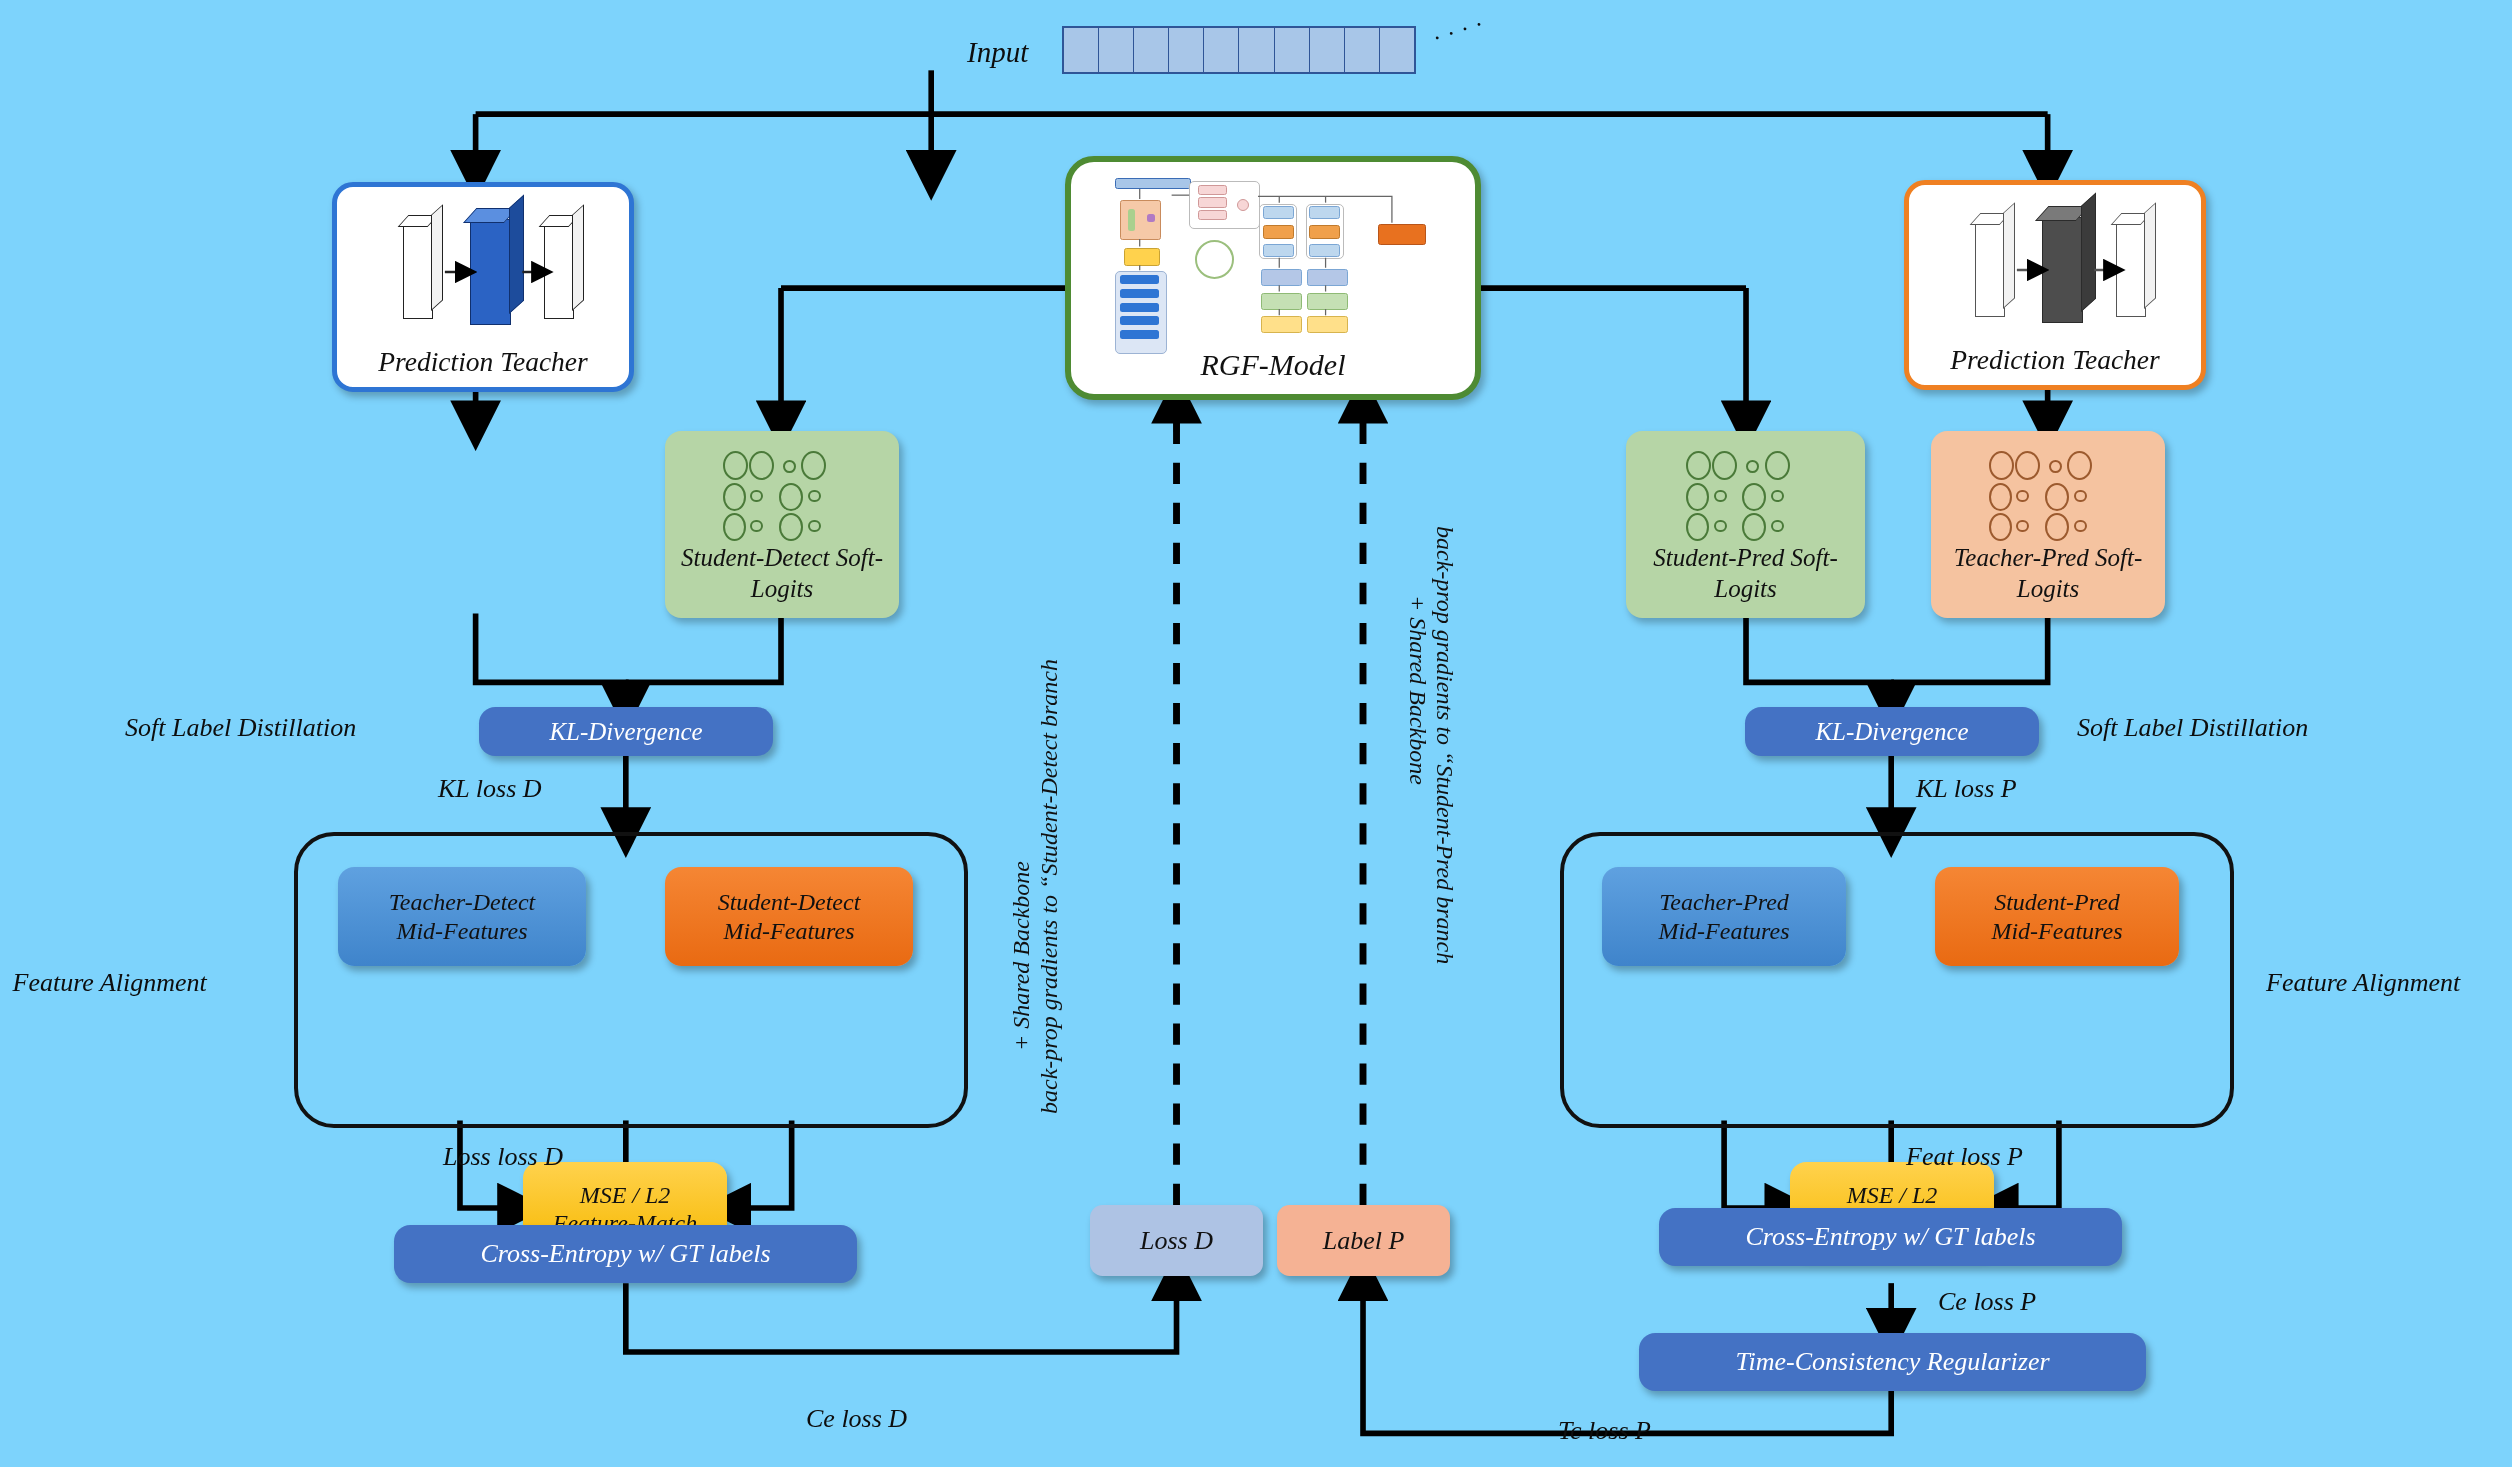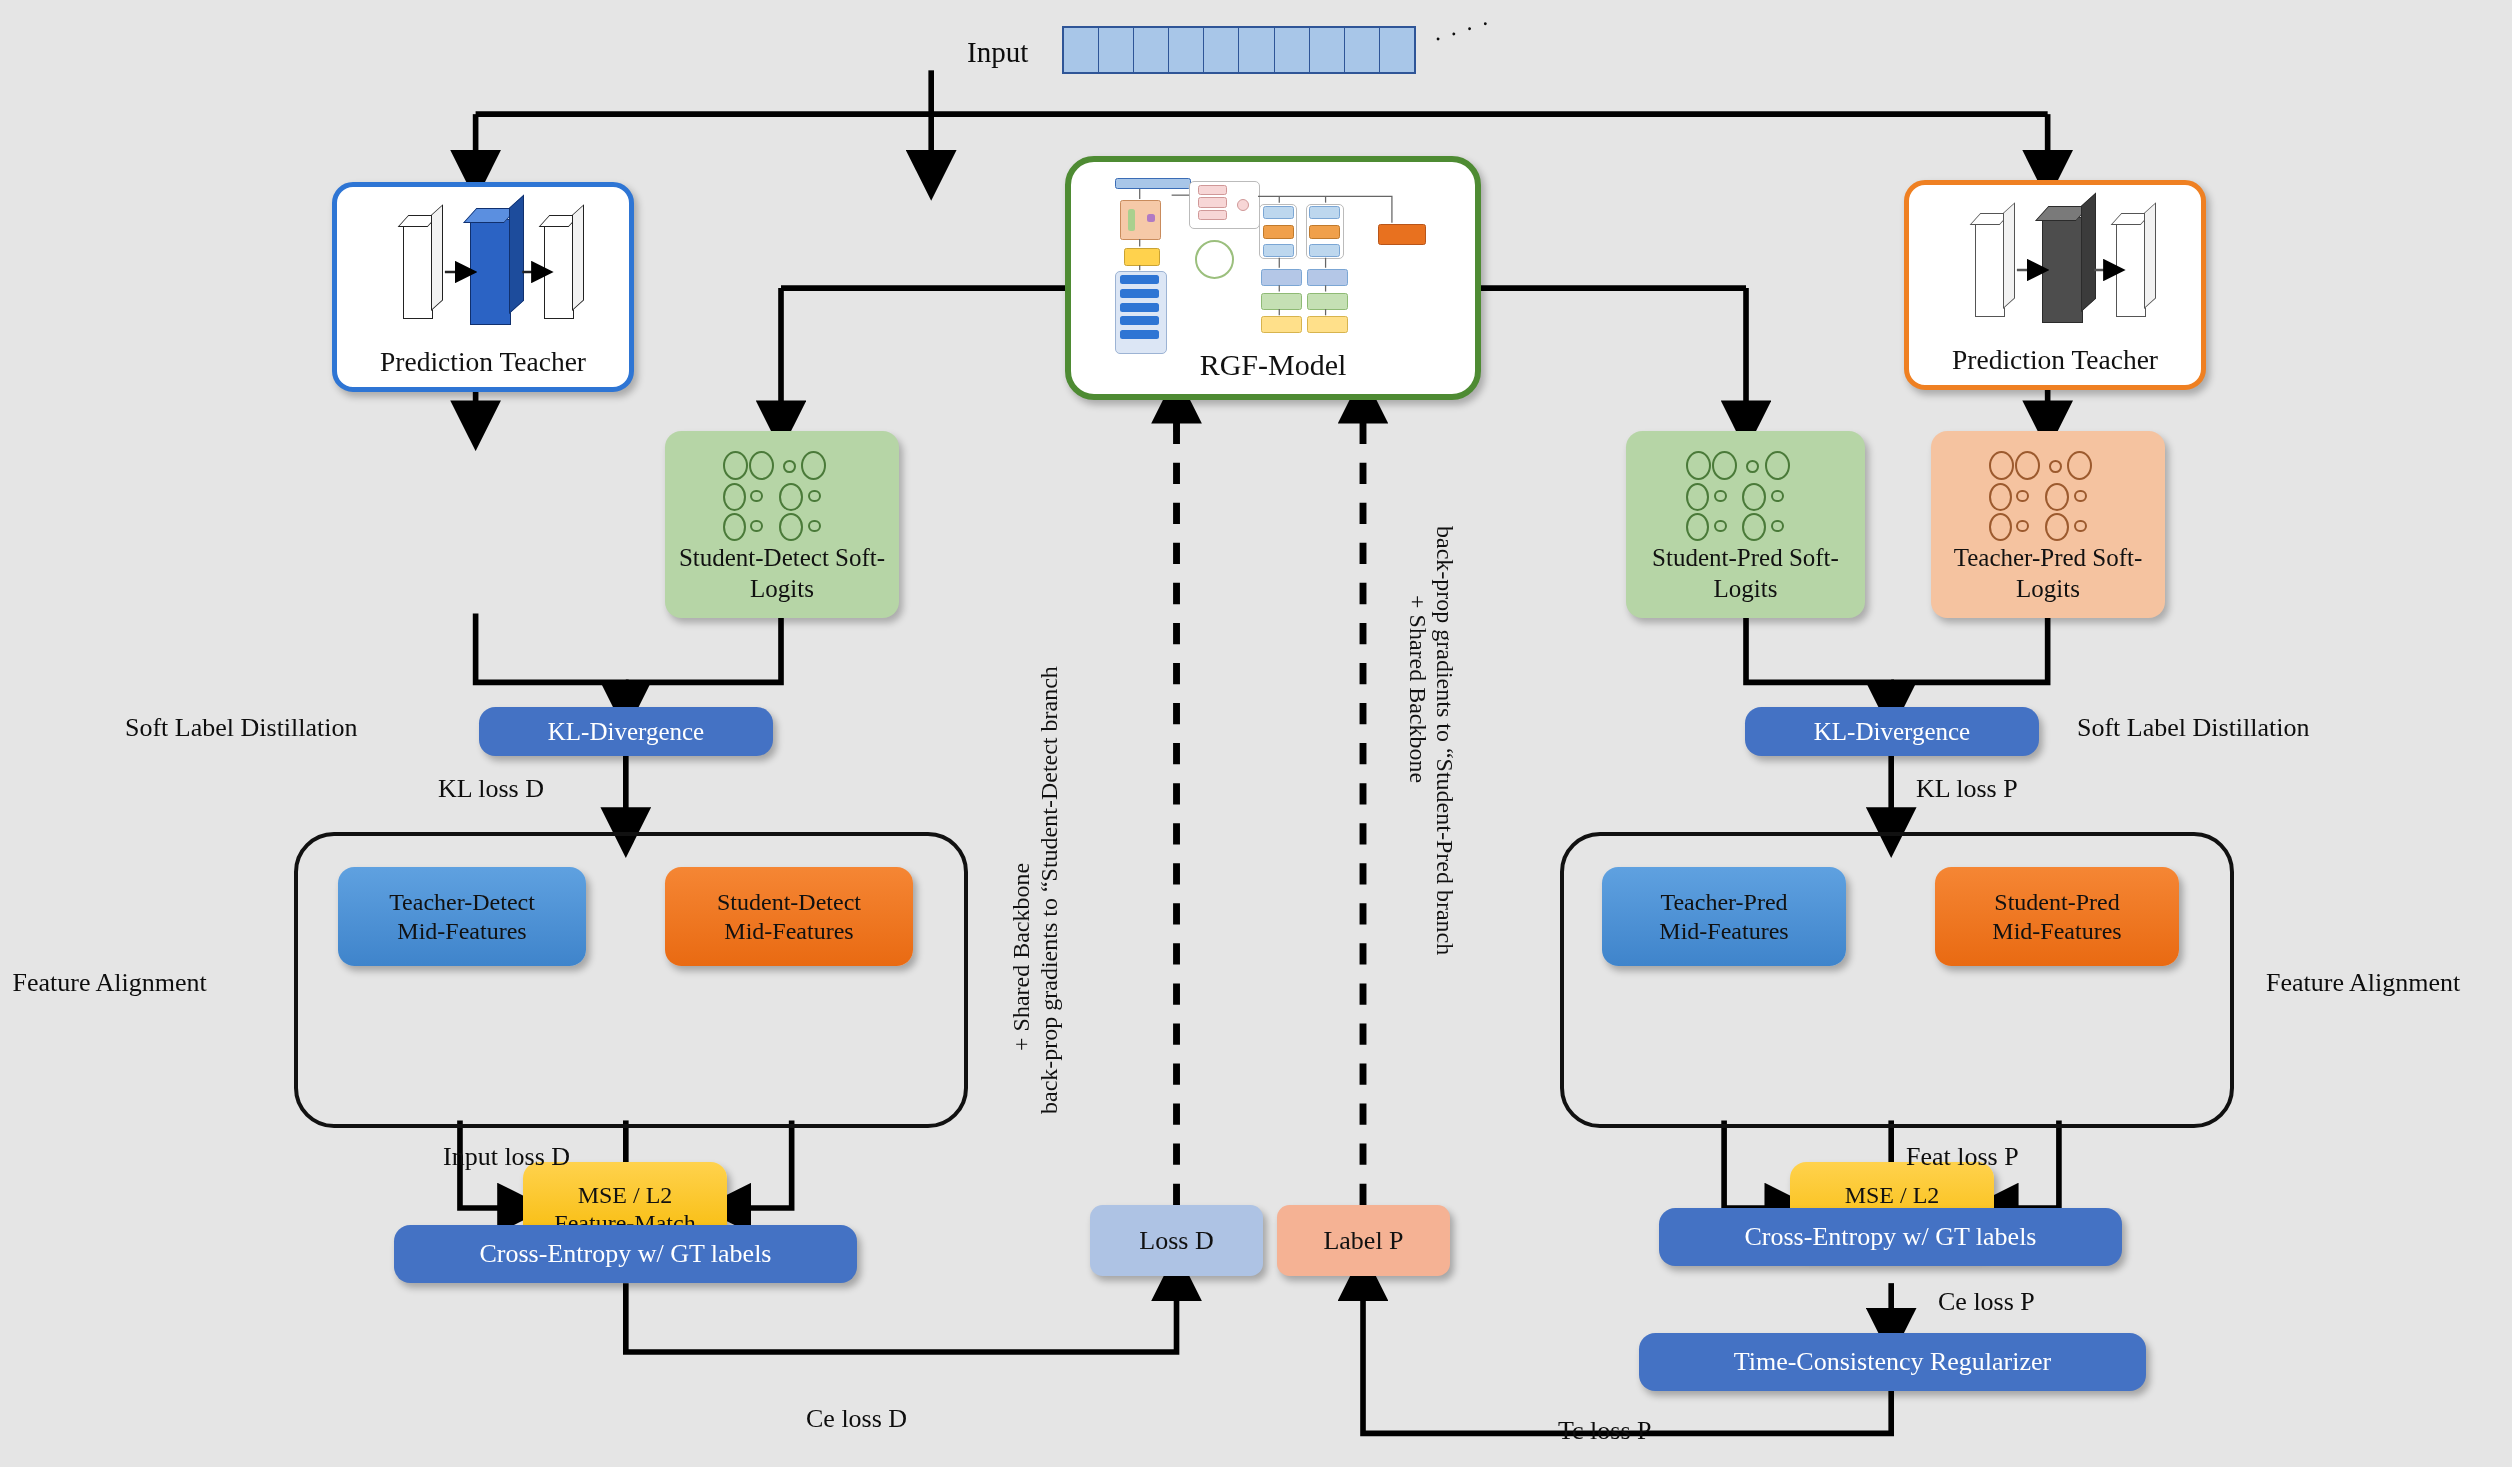--- a/index.html
+++ b/index.html
@@ -1,17 +1,17 @@
 <!DOCTYPE html>
 <html style="font-size:10px"><head>
 <meta charset="utf-8">
 <style>
   html,body{margin:0;padding:0;background:#ffffff;}
   body{font-family:"Liberation Serif", serif;}
-  #stage{position:relative;width:2512px;height:1468px;background:#e5e5e5;overflow:hidden;}
+  #stage{position:relative;width:2512px;height:1468px;background:#7dd3fc;overflow:hidden;font-style:italic;}
   .abs{position:absolute;}
   
   .lbl{position:absolute;color:#0d0d0d;font-family:"Liberation Serif",serif;white-space:nowrap;}
   .lbl.big{font-size:29px;}
   .lbl.mid{font-size:26px;}
   
   .blk{position:absolute;border-radius:16.3px;display:flex;flex-direction:column;align-items:center;
        justify-content:center;text-align:center;box-shadow:3.8px 5px 7.5px rgba(0,0,0,.28);
        font-family:"Liberation Serif",serif;line-height:1.18;}
   .blk span{display:block;}
@@ -325,21 +325,21 @@
   </div>
   <div class="blk" style="left:1935px;top:867px;width:244px;height:99px;background:linear-gradient(180deg,#f58634,#e96a12);color:#111;font-size:24px;">
     <span>Student-Pred</span>
     <span>Mid-Features</span>
   </div>
   <div class="blk" style="left:1790px;top:1162px;width:204px;height:94px;background:linear-gradient(180deg,#ffd24d,#f6b800);color:#111;font-size:24px;">
     <span>MSE / L2</span>
     <span>Feature-Match</span>
   </div>
 
-  <div class="lbl mid" style="left:443px;top:1142px;">Input loss D</div>
+  <div class="lbl mid" style="left:443px;top:1142px;">Loss loss D</div>
   <div class="blk" style="left:394px;top:1225px;width:463px;height:58px;background:#4472c4;color:#fff;font-size:26px;">
     <span>Cross-Entropy w/ GT labels</span>
   </div>
   <div class="lbl mid" style="left:806px;top:1364px;margin-top:40px;">Ce loss D</div>
 
   <div class="lbl mid" style="left:1906px;top:1142px;">Feat loss P</div>
   <div class="blk" style="left:1659px;top:1208px;width:463px;height:58px;background:#4472c4;color:#fff;font-size:26px;">
     <span>Cross-Entropy w/ GT labels</span>
   </div>
   <div class="lbl mid" style="left:1911px;top:1287px;margin-left:27px;">Ce loss P</div>

